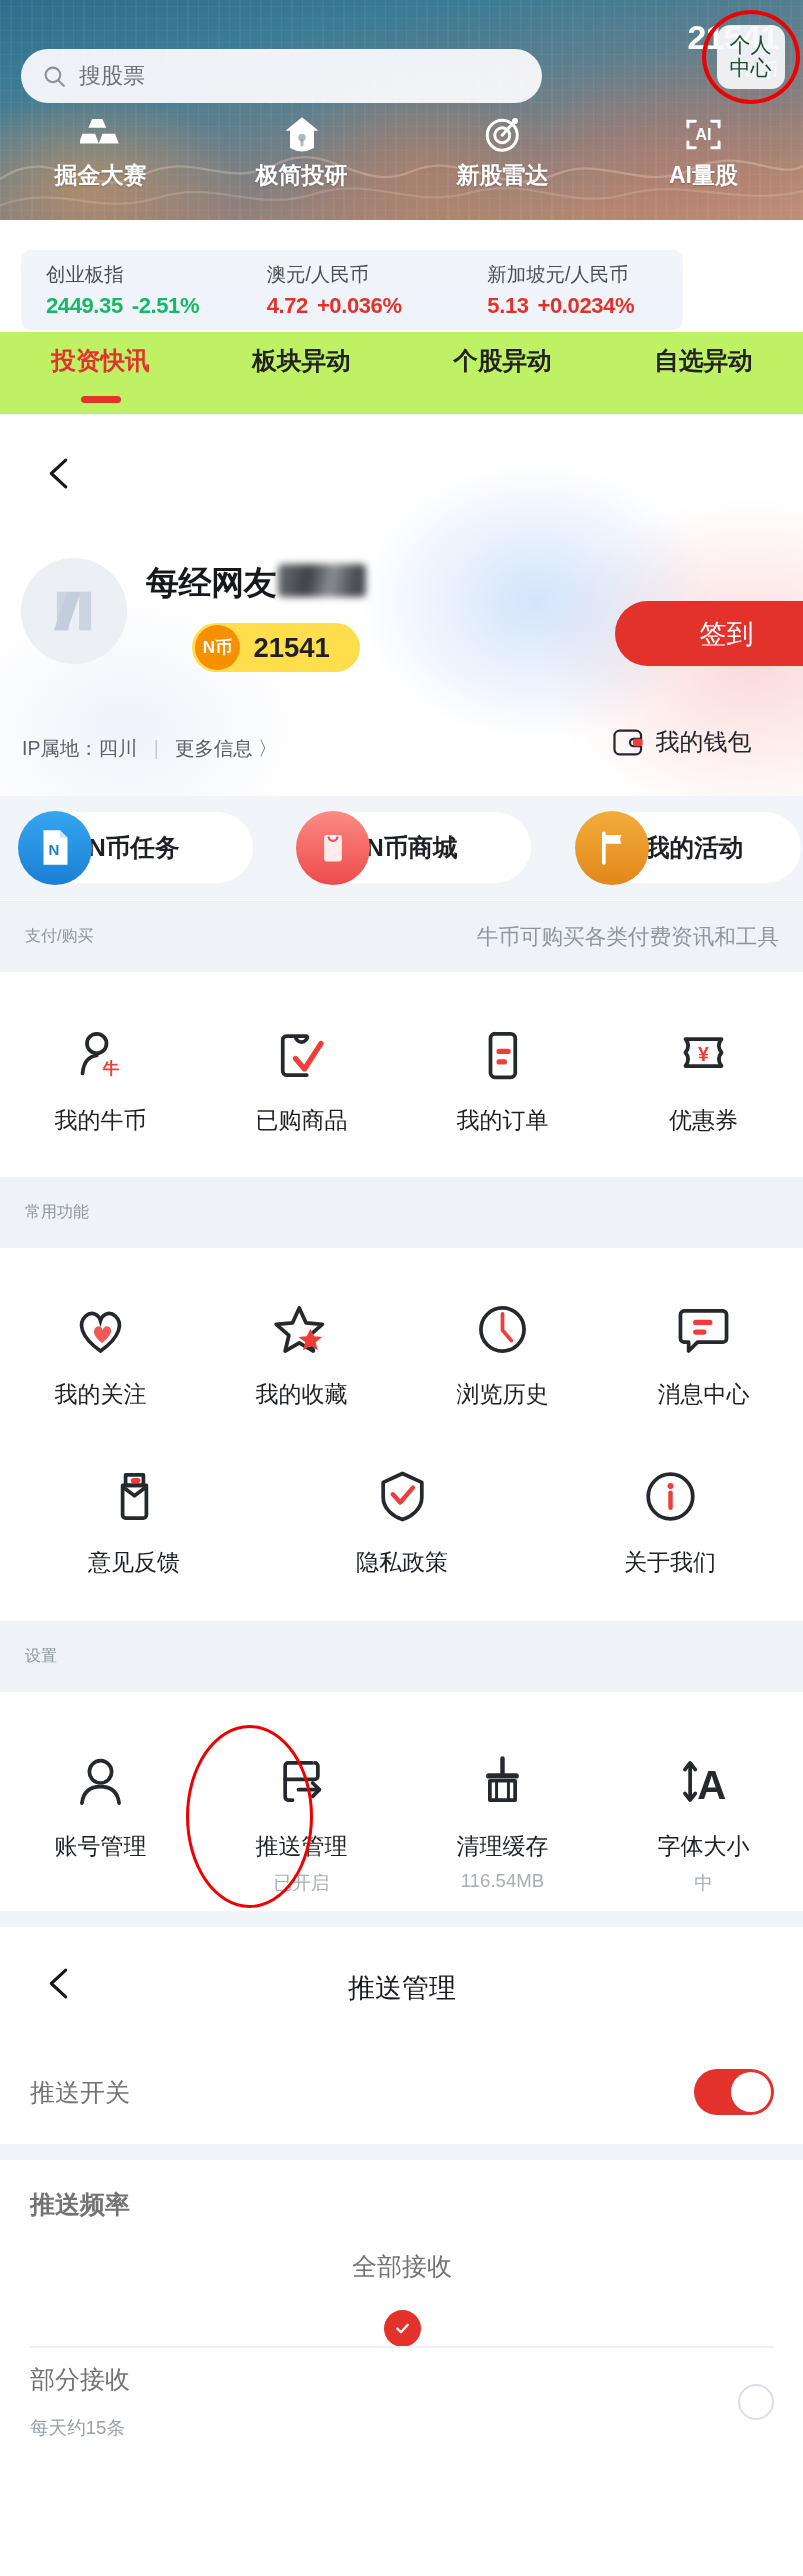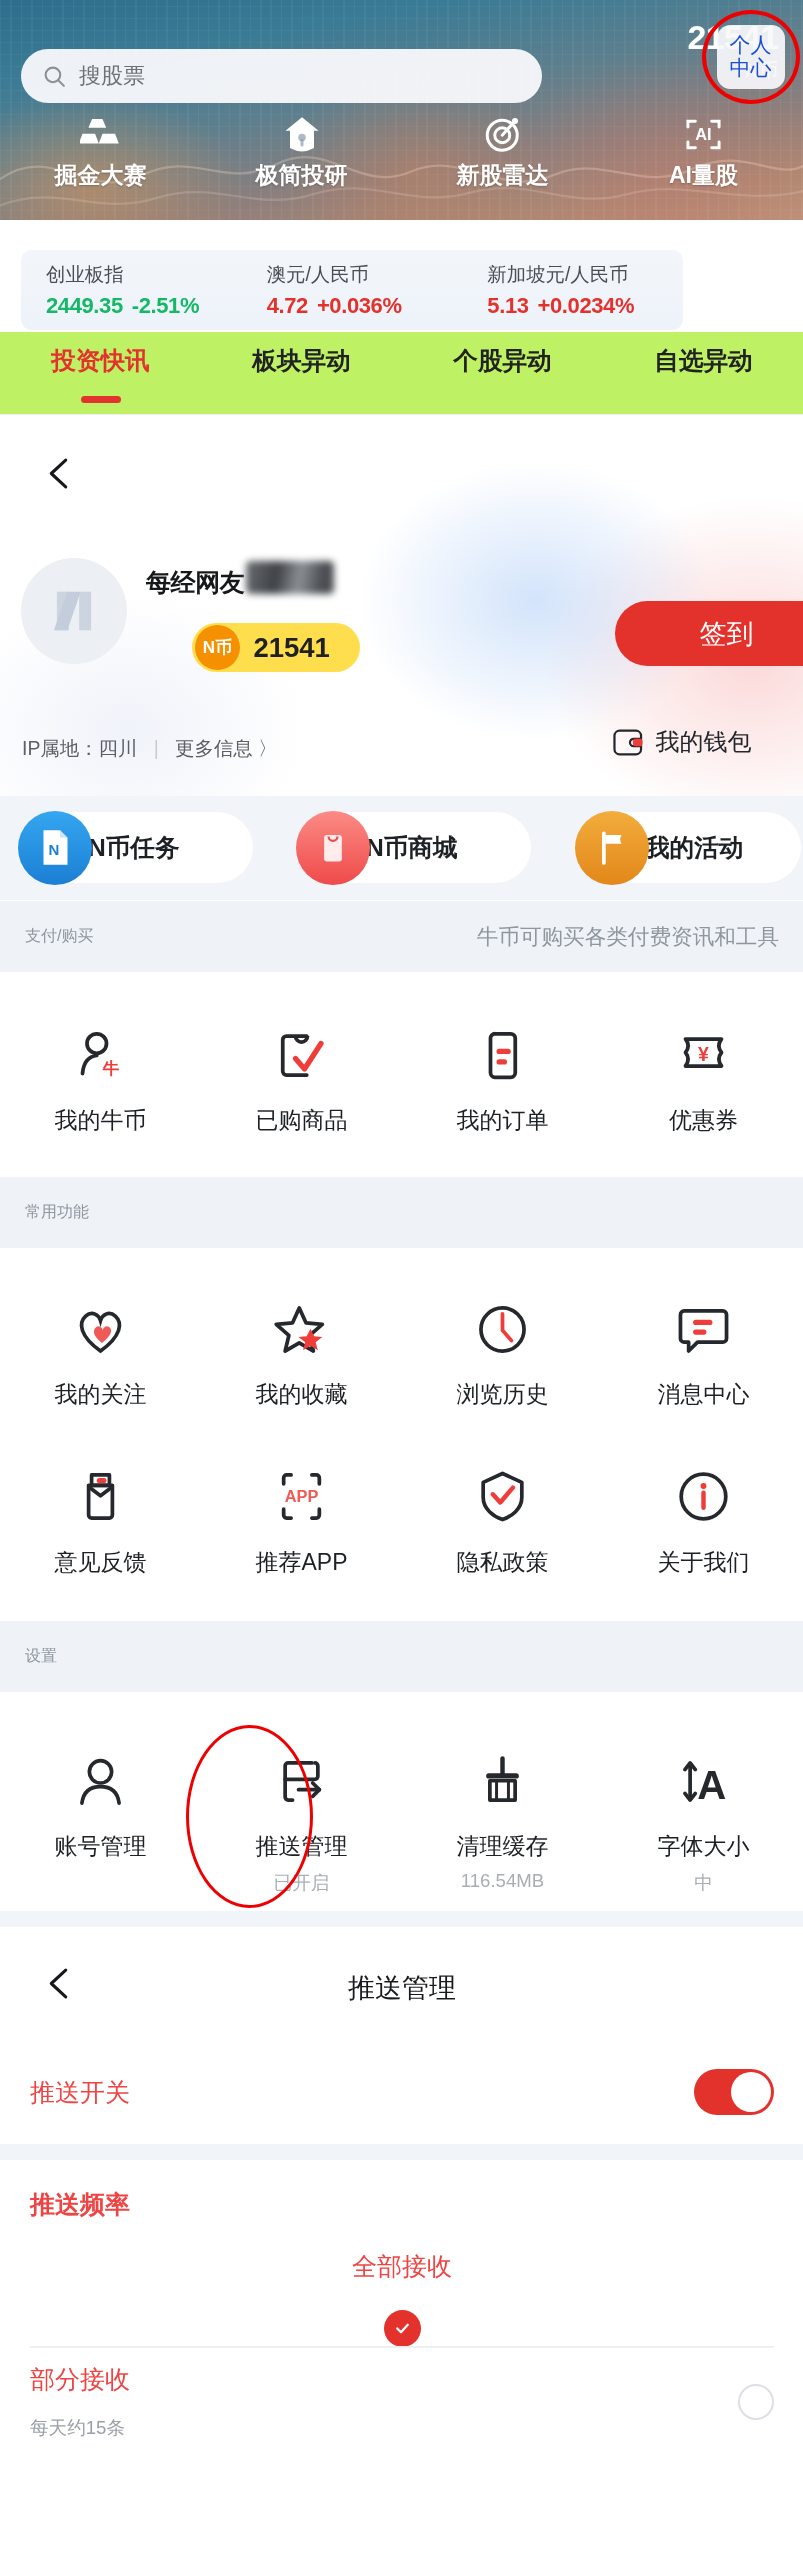--- a/index.html
+++ b/index.html
@@ -55,21 +55,21 @@
   }
   .coin-unit { font-size: 19.4px; color:#fff; margin-top: 3px; }
 
   .pc-btn {
     position:absolute; right: 19.4px; top: 25px;
     width: 68px; height: 64px; border-radius: 13.4px;
     background: rgba(248,249,251,.92);
     display:flex; flex-direction:column; align-items:center; justify-content:center;
     line-height: 1.08;
   }
-  .pc-btn span { font-size: 21px; color:#1d4ed8; }
+  .pc-btn span { font-size: 21px; color:#14532d; }
   .pc-ring {
     position:absolute; right: 4.5px; top: 10.4px;
     width: 98px; height: 94px; border: 4.5px solid #ee0000; border-radius: 50%;
     pointer-events:none;
   }
 
   .quicknav {
     position:absolute; left:0; top:110px; width:804px; height:89px;
     display:flex;
   }
@@ -118,21 +118,21 @@
     font-size: 27px; color:#17191c; font-weight:500;
   }
 
   .avatar {
     position:absolute; left:21px; top:143px; width:106px; height:106px;
     border-radius:50%; background:#eceff4;
     display:flex; align-items:center; justify-content:center;
   }
   .uname {
     position:absolute; left:146px; top:146px;
-    font-size: 25px; font-weight: 800; color:#16181b; letter-spacing:-0.4px;
+    font-size: 33px; font-weight: 800; color:#16181b; letter-spacing:-0.4px;
   }
   .uname-blur {
     display:inline-block; vertical-align:-3px; width: 88px; height: 33px;
     background: linear-gradient(100deg,#6a6e73,#3e4247 35%,#8c9095 60%,#4a4e53 85%);
     filter: blur(3.7px); border-radius: 4.5px; margin-left: 1.5px;
   }
   .coin-pill {
     position:absolute; left:192px; top:208px; height:49px; min-width:168px;
     border-radius: 25px; background:#ffde4d;
     display:flex; align-items:center; padding-right:22px;
@@ -197,21 +197,21 @@
   
   .push-screen { position:absolute; left:0; top:1928px; width:804px; height:648px; background:#fff; }
   .ps-nav { position:absolute; left:0; top:0; width:804px; height:112px; }
   .ps-back { position:absolute; left:46px; top:39px; width:25px; height:33px; }
   .ps-title { position:absolute; left:0; top:42px; width:804px; text-align:center; font-size:27px; color:#17191c; font-weight:500; }
 
   .ps-row {
     position:absolute; left:0; width:804px; display:flex; align-items:center;
     justify-content:space-between; padding: 0 30px;
   }
-  .ps-label { font-size: 25px; color:#ef4444; }
+  .ps-label { font-size: 25px; color:#737373; }
   .ps-sublabel { font-size: 18.6px; color:#9aa0a7; margin-top: 19px; }
 
   .toggle { width: 80px; height: 46px; border-radius:23px; background:#e3312c; position:relative; }
   .toggle .knob { position:absolute; right:3px; top:3px; width:40px; height:40px; border-radius:50%; background:#fff; }
 
   .ps-sep { position:absolute; left:0; width:804px; height:16.4px; background:#f1f4f8; }
   .ps-hairline { position:absolute; left:30px; width:744px; height:1.5px; background:#eef0f3; }
 
   .radio-on { width:37px; height:37px; border-radius:50%; background:#e3312c; display:flex; align-items:center; justify-content:center; }
   .radio-off { width:36px; height:36px; border-radius:50%; border:2.2px solid #dcdfe4; background:#fff; }
@@ -512,32 +512,20 @@
             <rect x="33" y="12" width="13" height="7" rx="3.5" fill="#ef3d3a"></rect>
             <path d="M22 22 h32 v40 a4 4 0 0 1 -4 4 h-24 a4 4 0 0 1 -4 -4 z" fill="none" stroke="#25282c" stroke-width="5" stroke-linejoin="round"></path>
             <path d="M22 24 L38 36 L54 24" fill="none" stroke="#25282c" stroke-width="5" stroke-linejoin="round"></path>
           </svg>
         </div>
         <span class="glabel">意见反馈</span>
       </div>
       <div class="gcell">
         <div class="gico">
           <svg width="57" height="55" viewBox="0 0 76 74">
-            <path d="M24 8 H18 a4 4 0 0 0 -4 4 v8" fill="none" stroke="#25282c" stroke-width="5" stroke-linecap="round"></path>
-            <path d="M52 8 H58 a4 4 0 0 1 4 4 v8" fill="none" stroke="#25282c" stroke-width="5" stroke-linecap="round"></path>
-            <path d="M24 66 H18 a4 4 0 0 1 -4 -4 v-8" fill="none" stroke="#25282c" stroke-width="5" stroke-linecap="round"></path>
-            <path d="M52 66 H58 a4 4 0 0 0 4 -4 v-8" fill="none" stroke="#25282c" stroke-width="5" stroke-linecap="round"></path>
-            <text x="38" y="45" font-family="Liberation Sans, sans-serif" font-size="22" font-weight="800" fill="#ef5a57" text-anchor="middle">APP</text>
-          </svg>
-        </div>
-        <span class="glabel">推荐APP</span>
-      </div>
-      <div class="gcell">
-        <div class="gico">
-          <svg width="57" height="55" viewBox="0 0 76 74">
             <path d="M38 6 L64 18 v20 C64 54 50 64 38 68 C26 64 12 54 12 38 V18 Z" fill="none" stroke="#25282c" stroke-width="5" stroke-linejoin="round"></path>
             <path d="M25 34 L35 45 L52 25" fill="none" stroke="#ef3d3a" stroke-width="6" stroke-linecap="round" stroke-linejoin="round"></path>
           </svg>
         </div>
         <span class="glabel">隐私政策</span>
       </div>
       <div class="gcell">
         <div class="gico">
           <svg width="57" height="55" viewBox="0 0 76 74">
             <circle cx="38" cy="37" r="30" fill="none" stroke="#25282c" stroke-width="5"></circle>

